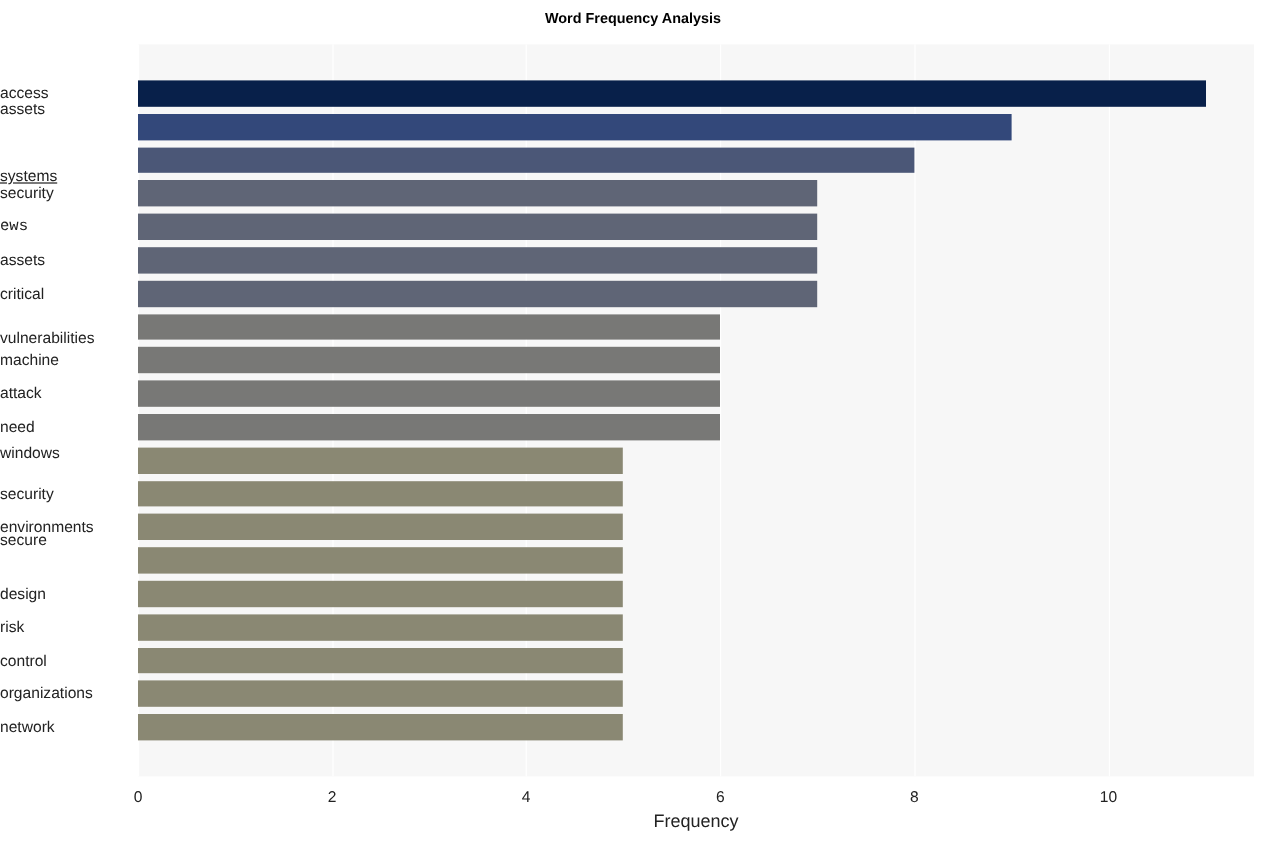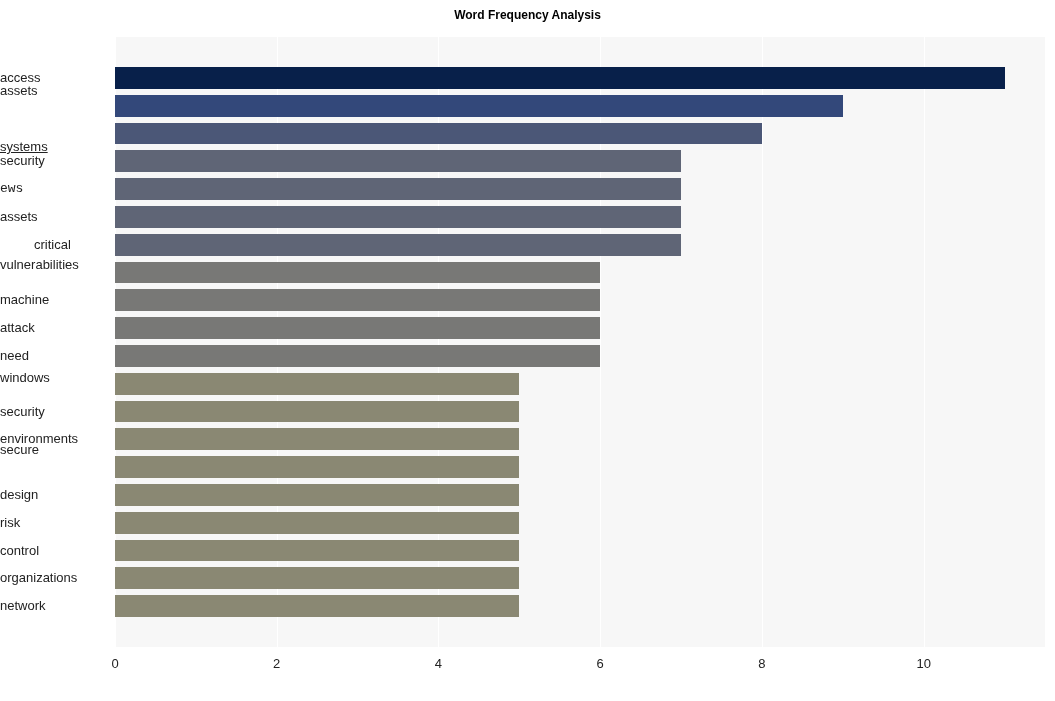--- a/index.html
+++ b/index.html
@@ -165,22 +165,22 @@
       </div>
   </div>
 
   <div class="y-axis">
       <div class="y-tick-label" style="top: 66.9px;">access</div>
       <div class="y-tick-label" style="top: 80px;">assets</div>
       <div class="y-tick-label" style="top: 136px; text-decoration: underline;">systems</div>
       <div class="y-tick-label" style="top: 150.3px;">security</div>
       <div class="y-tick-label" style="top: 178.1px; font-family: Liberation Mono, monospace;">ews</div>
       <div class="y-tick-label" style="top: 205.9px;">assets</div>
-      <div class="y-tick-label" style="top: 233.7px; padding-left: 34px;">critical</div>
-      <div class="y-tick-label" style="top: 254px;">vulnerabilities</div>
+      <div class="y-tick-label" style="top: 233.7px;">critical</div>
+      <div class="y-tick-label" style="top: 271px;">vulnerabilities</div>
       <div class="y-tick-label" style="top: 289.3px;">machine</div>
       <div class="y-tick-label" style="top: 317.1px;">attack</div>
       <div class="y-tick-label" style="top: 344.9px;">need</div>
       <div class="y-tick-label" style="top: 367px;">windows</div>
       <div class="y-tick-label" style="top: 400.5px;">security</div>
       <div class="y-tick-label" style="top: 428.3px;">environments</div>
       <div class="y-tick-label" style="top: 439px;">secure</div>
       <div class="y-tick-label" style="top: 483.9px;">design</div>
       <div class="y-tick-label" style="top: 511.7px;">risk</div>
       <div class="y-tick-label" style="top: 539.5px;">control</div>
@@ -189,14 +189,15 @@
     </div>
   <div class="x-axis">
       <div class="x-tick-label" style="left: 115px;">0</div>
       <div class="x-tick-label" style="left: 276.739px;">2</div>
       <div class="x-tick-label" style="left: 438.478px;">4</div>
       <div class="x-tick-label" style="left: 600.217px;">6</div>
       <div class="x-tick-label" style="left: 761.957px;">8</div>
       <div class="x-tick-label" style="left: 923.696px;">10</div>
     </div>
 
+  <div class="x-axis-label">Frequency</div>
 
 </div>
 
 </body></html>

